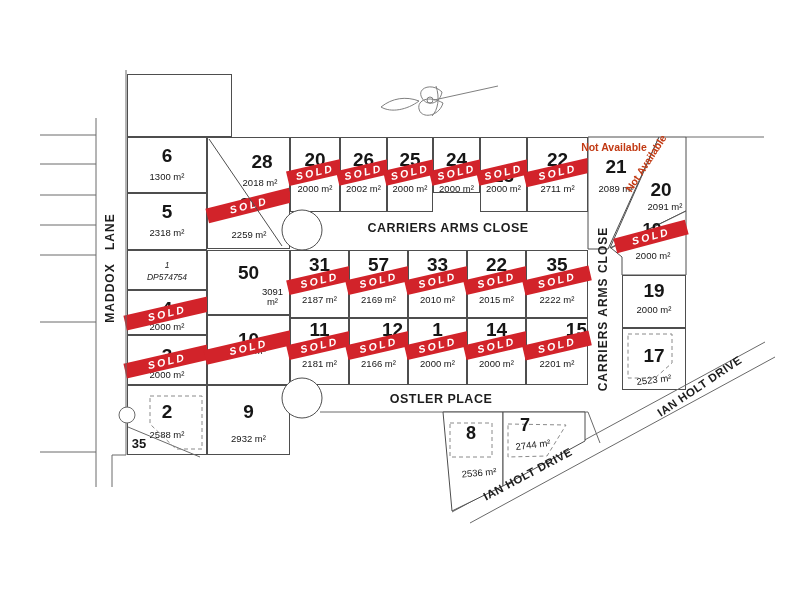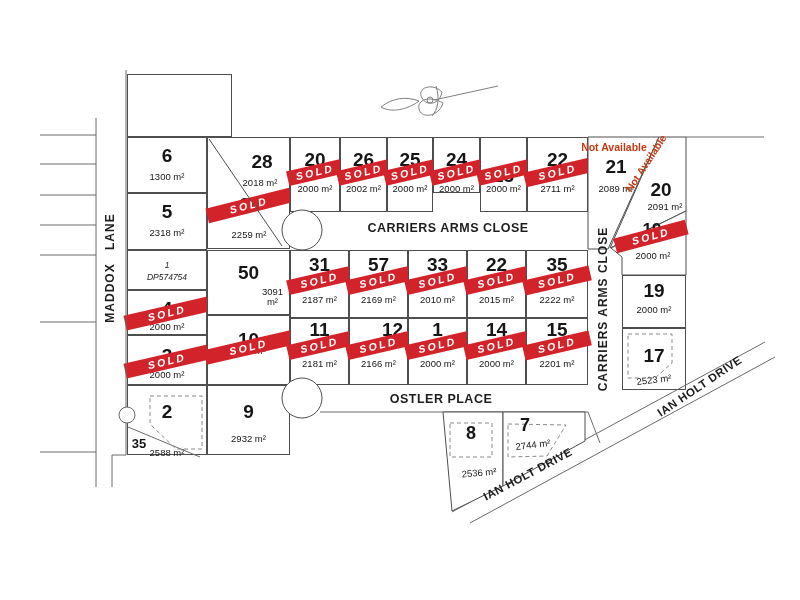--- a/index.html
+++ b/index.html
@@ -52,21 +52,21 @@
   </div>
   <div class="lot" style="left:127px;top:335px;width:80px;height:50px;">
     <div class="num" style="top:10px;">3</div>
     <div class="banner" style="top:18px;">
         <span>SOLD</span>
       </div>
     <div class="area" style="top:34px;">2000 m²</div>
   </div>
   <div class="lot" style="left:127px;top:385px;width:80px;height:70px;">
     <div class="num" style="top:16px;">2</div>
-    <div class="area" style="top:62px;">2588 m²</div>
+    <div class="area" style="top:44px;">2588 m²</div>
   </div>
 
   <div class="lot" style="left:207px;top:137px;width:83px;height:112px;">
     <div class="num" style="left:28px;right:auto;width:52px;top:14px;">28</div>
     <div class="area" style="left:24px;right:auto;width:56px;top:40px;">2018 m²</div>
     <div class="num" style="left:12px;right:auto;width:60px;top:57px;">29</div>
     <div class="banner" style="left:-2px;width:86px;top:60px;transform:rotate(-14deg);">
         <span>SOLD</span>
       </div>
     <div class="area" style="left:10px;right:auto;width:62px;top:92px;">2259 m²</div>
@@ -194,21 +194,21 @@
     <div class="area" style="top:40px;">2000 m²</div>
   </div>
   <div class="lot" style="left:467px;top:318px;width:59px;height:67px;">
     <div class="num" style="top:1px;">14</div>
     <div class="banner" style="top:19px;">
         <span>SOLD</span>
       </div>
     <div class="area" style="top:40px;">2000 m²</div>
   </div>
   <div class="lot" style="left:526px;top:318px;width:62px;height:67px;">
-    <div class="num" style="top:1px;">15</div>
+    <div class="num" style="top:1px;text-align:right;">15</div>
     <div class="banner" style="top:19px;">
         <span>SOLD</span>
       </div>
     <div class="area" style="top:40px;">2201 m²</div>
   </div>
 
   <div class="lot" style="left:207px;top:385px;width:83px;height:70px;">
     <div class="num" style="top:16px;">9</div>
     <div class="area" style="top:48px;">2932 m²</div>
   </div>

